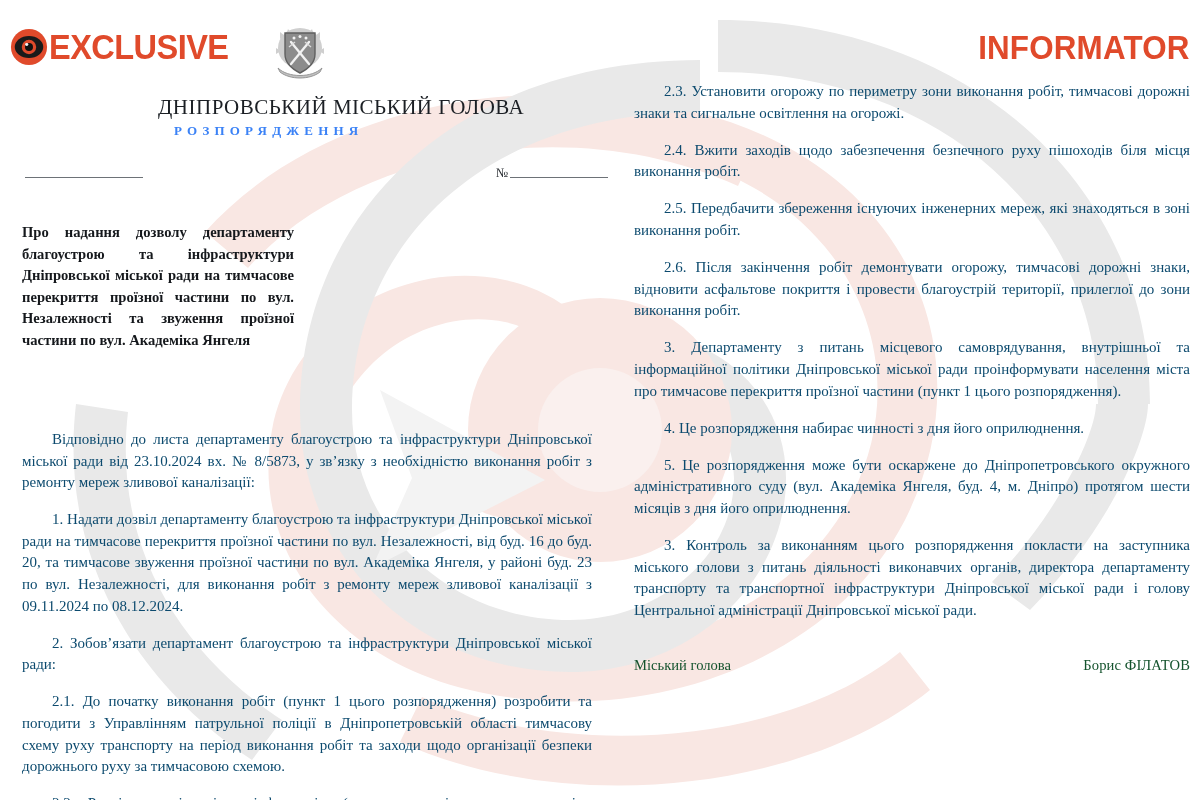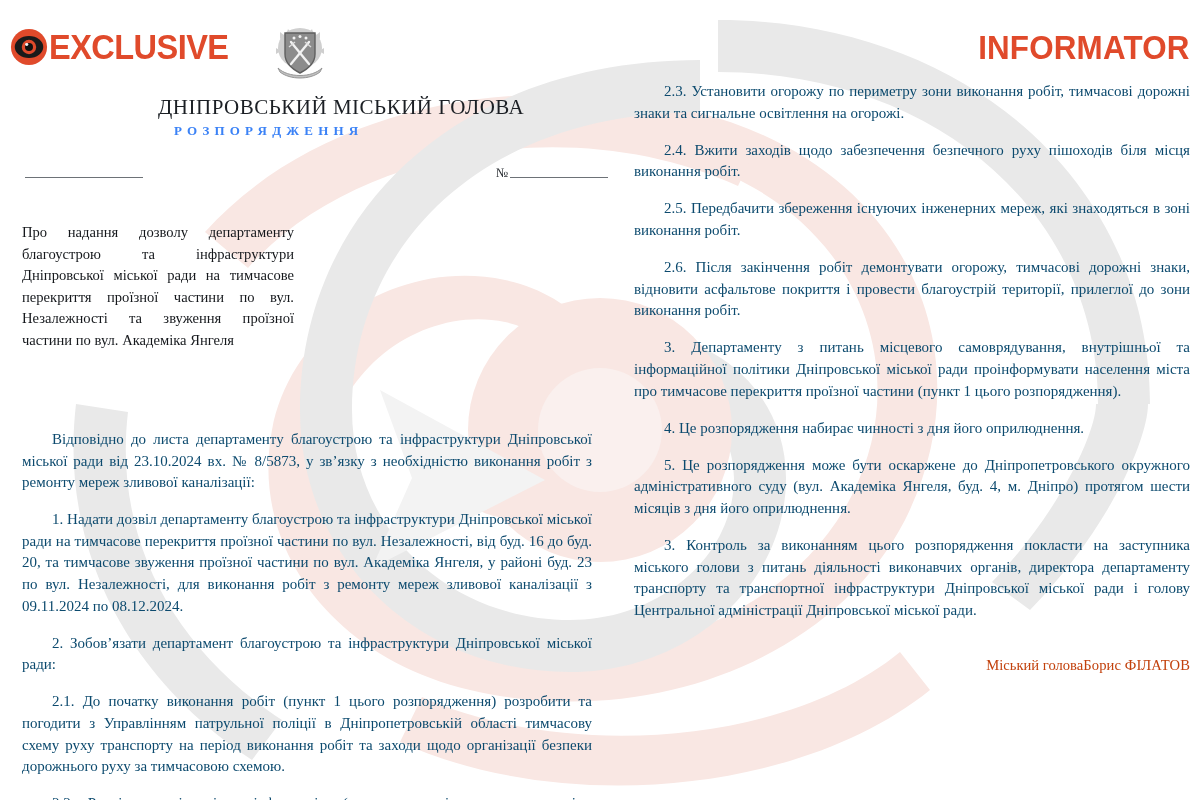--- a/index.html
+++ b/index.html
@@ -138,20 +138,21 @@
   
   .subject {
     position: absolute;
     left: 22px; top: 203px;
     width: 272px;
     font-size: 14.6px;
     line-height: 21.5px;
     text-align: justify;
     text-justify: inter-word;
     color: #15181c;
+    font-weight: bold;
   }
 
   
   .col {
     position: absolute;
     font-size: 15px;
     line-height: 21.6px;
     text-align: justify;
     text-justify: inter-word;
     color: #0c4a6e;
@@ -164,24 +165,24 @@
     text-indent: 30px;
     hyphens: manual;
   }
 
   
   .signature {
     position: absolute;
     left: 634px; top: 638px;
     width: 556px;
     display: flex;
-    justify-content: flex-end;
+    justify-content: space-between;
     align-items: baseline;
     font-size: 14.6px;
-    color: #c2410c;
+    color: #14532d;
   }
   .sig-right { letter-spacing: 0.1px; }
 </style>
 </head>
 <body>
 
 <div id="watermark">
   <svg viewBox="0 0 1200 800" xmlns="http://www.w3.org/2000/svg">
     <defs>
       <clipPath id="pageclip">

